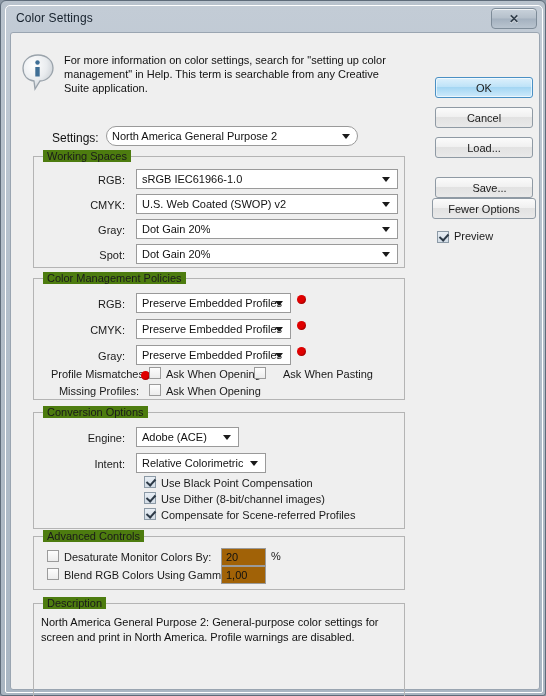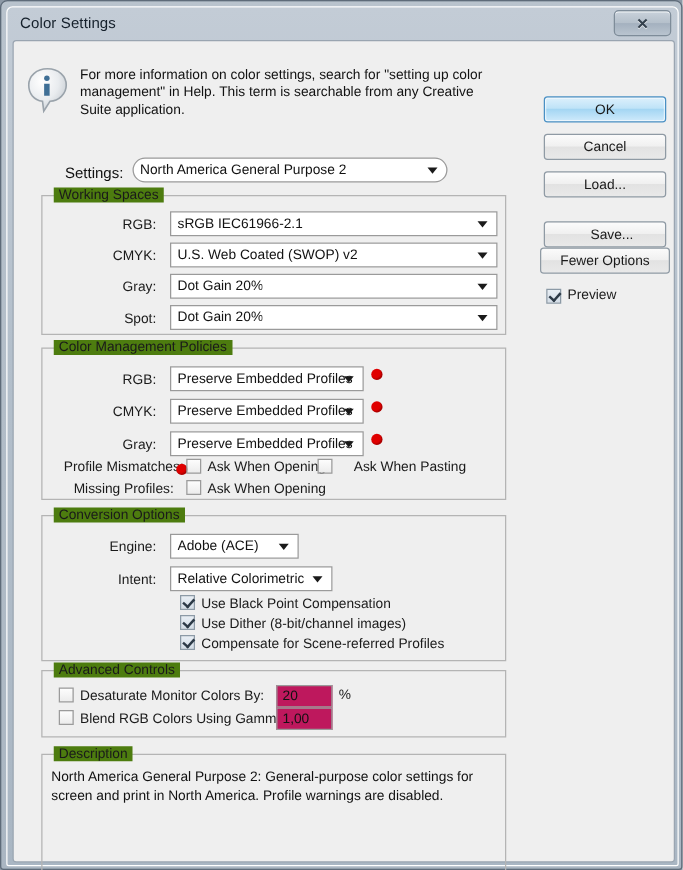--- a/index.html
+++ b/index.html
@@ -137,21 +137,21 @@
     position:absolute;left:3px;top:0px;width:4px;height:7px;
     border:solid #2d3a47;border-width:0 2px 2px 0;
     transform:rotate(42deg);
   }
   .cb-label{
     position:absolute;font-size:11px;color:#1a1a1a;white-space:nowrap;
   }
   
   .txtin{
     position:absolute;box-sizing:border-box;height:18px;
-    background:#be185d;border:1px solid #9a9a9a;
+    background:#a16207;border:1px solid #9a9a9a;
     font-size:11px;color:#111;
     padding:0 4px;
     line-height:16px;
   }
   
   #desc-text{
     position:absolute;left:30px;top:582px;width:352px;
     font-size:11px;line-height:15px;color:#111;
   }
   
@@ -214,21 +214,21 @@
       <div id="settings-combo" class="combo">
         <span class="val">North America General Purpose 2</span>
         <span class="arrow"></span>
       </div>
 
       <div class="group" id="g-working">
         <span class="group-title">Working Spaces</span>
       </div>
       <div class="fld-label" style="left:58px;top:141px;width:56px;">RGB:</div>
       <div class="combo" style="left:125px;top:136px;width:262px;">
-        <span class="val">sRGB IEC61966-2.1</span>
+        <span class="val">sRGB IEC61966-1.0</span>
         <span class="arrow"></span>
       </div>
       <div class="fld-label" style="left:58px;top:166px;width:56px;">CMYK:</div>
       <div class="combo" style="left:125px;top:161px;width:262px;">
         <span class="val">U.S. Web Coated (SWOP) v2</span>
         <span class="arrow"></span>
       </div>
       <div class="fld-label" style="left:58px;top:191px;width:56px;">Gray:</div>
       <div class="combo" style="left:125px;top:186px;width:262px;">
         <span class="val">Dot Gain 20%</span>

